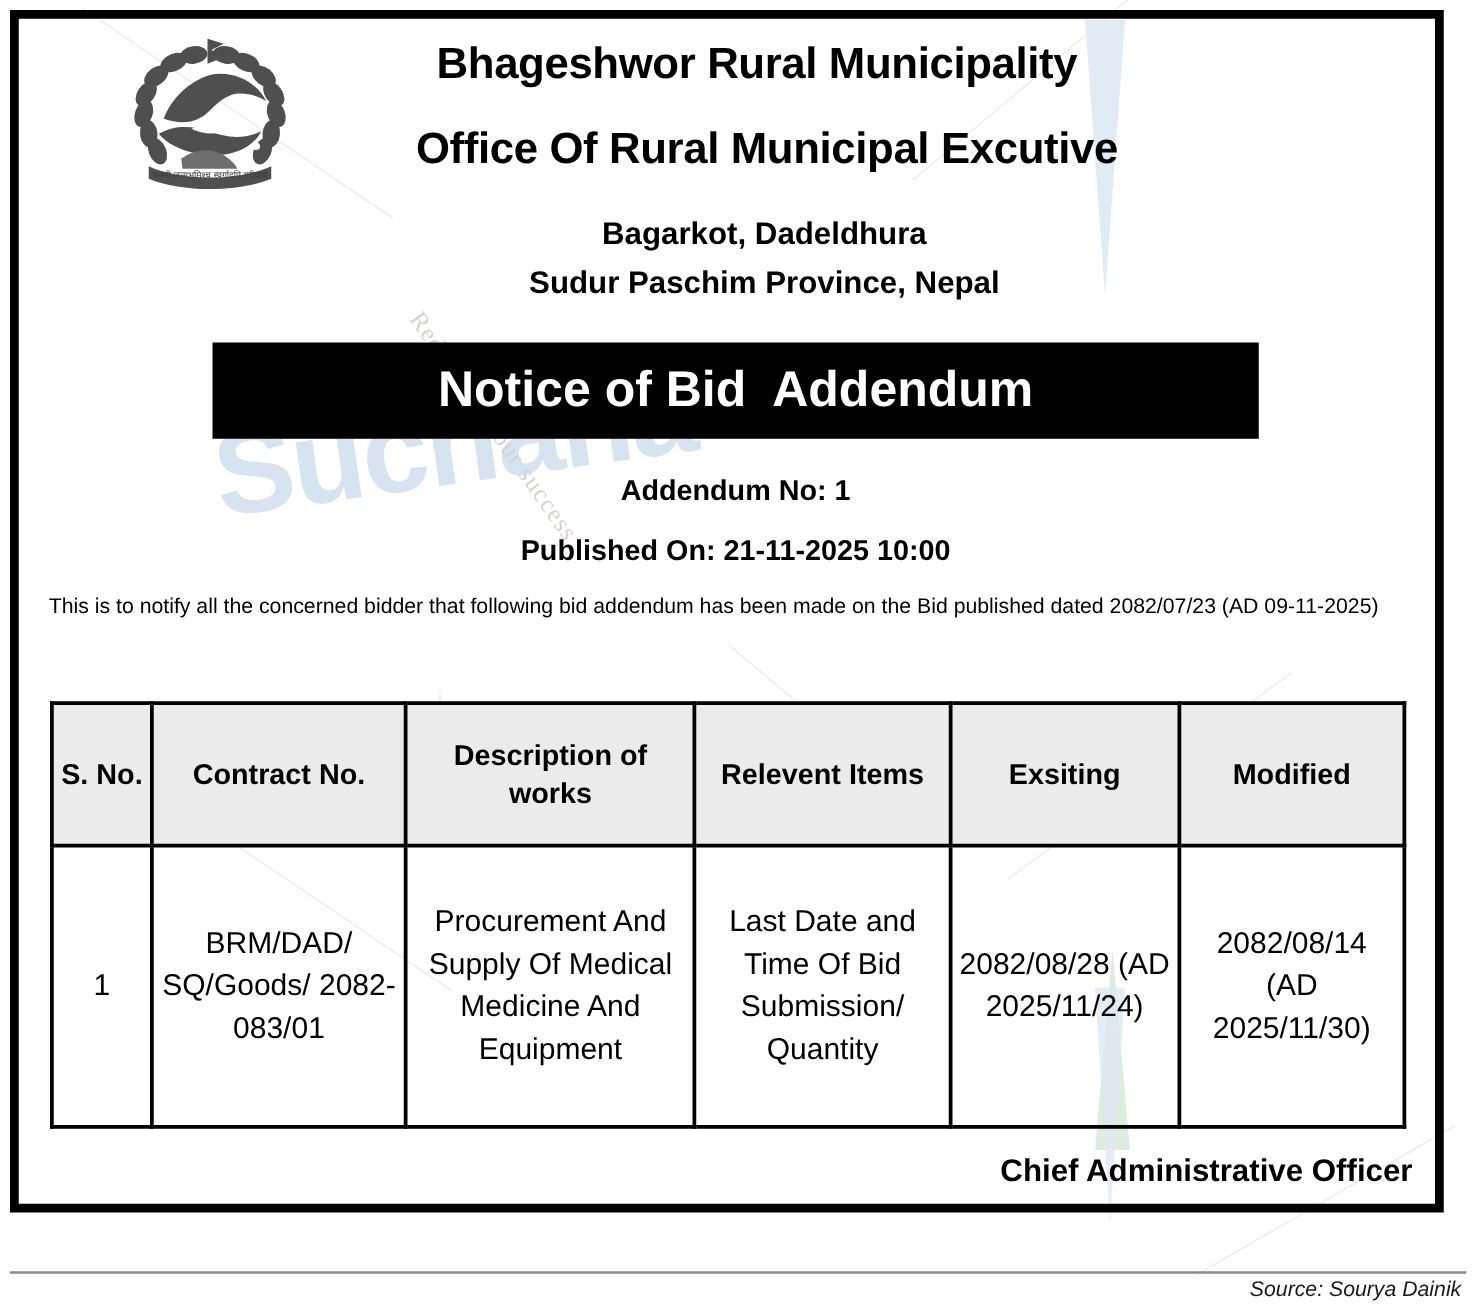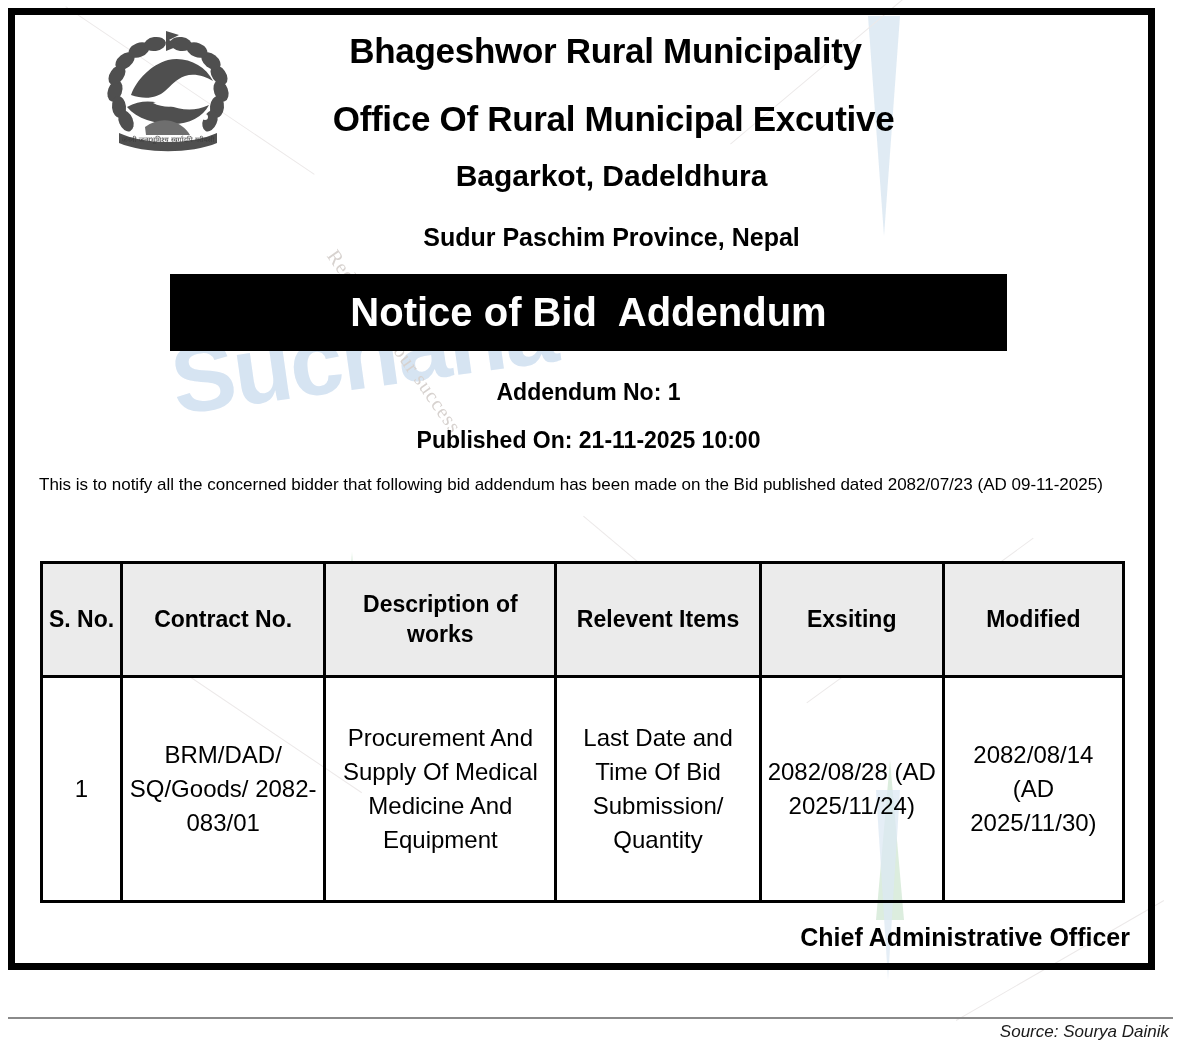--- a/index.html
+++ b/index.html
@@ -133,29 +133,29 @@
   }
   .org-line2 {
     font-size: 35px;
     font-weight: bold;
     letter-spacing: -0.3px;
     line-height: 1.25;
     padding-left: 50px;
     margin-top: 24px;
   }
   .org-line3 {
-    font-size: 30px;
-    font-weight: bold;
-    margin-top: 18px;
+    font-size: 25px;
+    font-weight: bold;
+    margin-top: 32px;
     padding-left: 46px;
   }
   .org-line4 {
     font-size: 25px;
     font-weight: bold;
-    margin-top: 30px;
+    margin-top: 10px;
     padding-left: 46px;
   }
 
   
   .title-banner {
     position: absolute;
     left: 155px;
     top: 259px;
     width: 837px;
     height: 77px;

